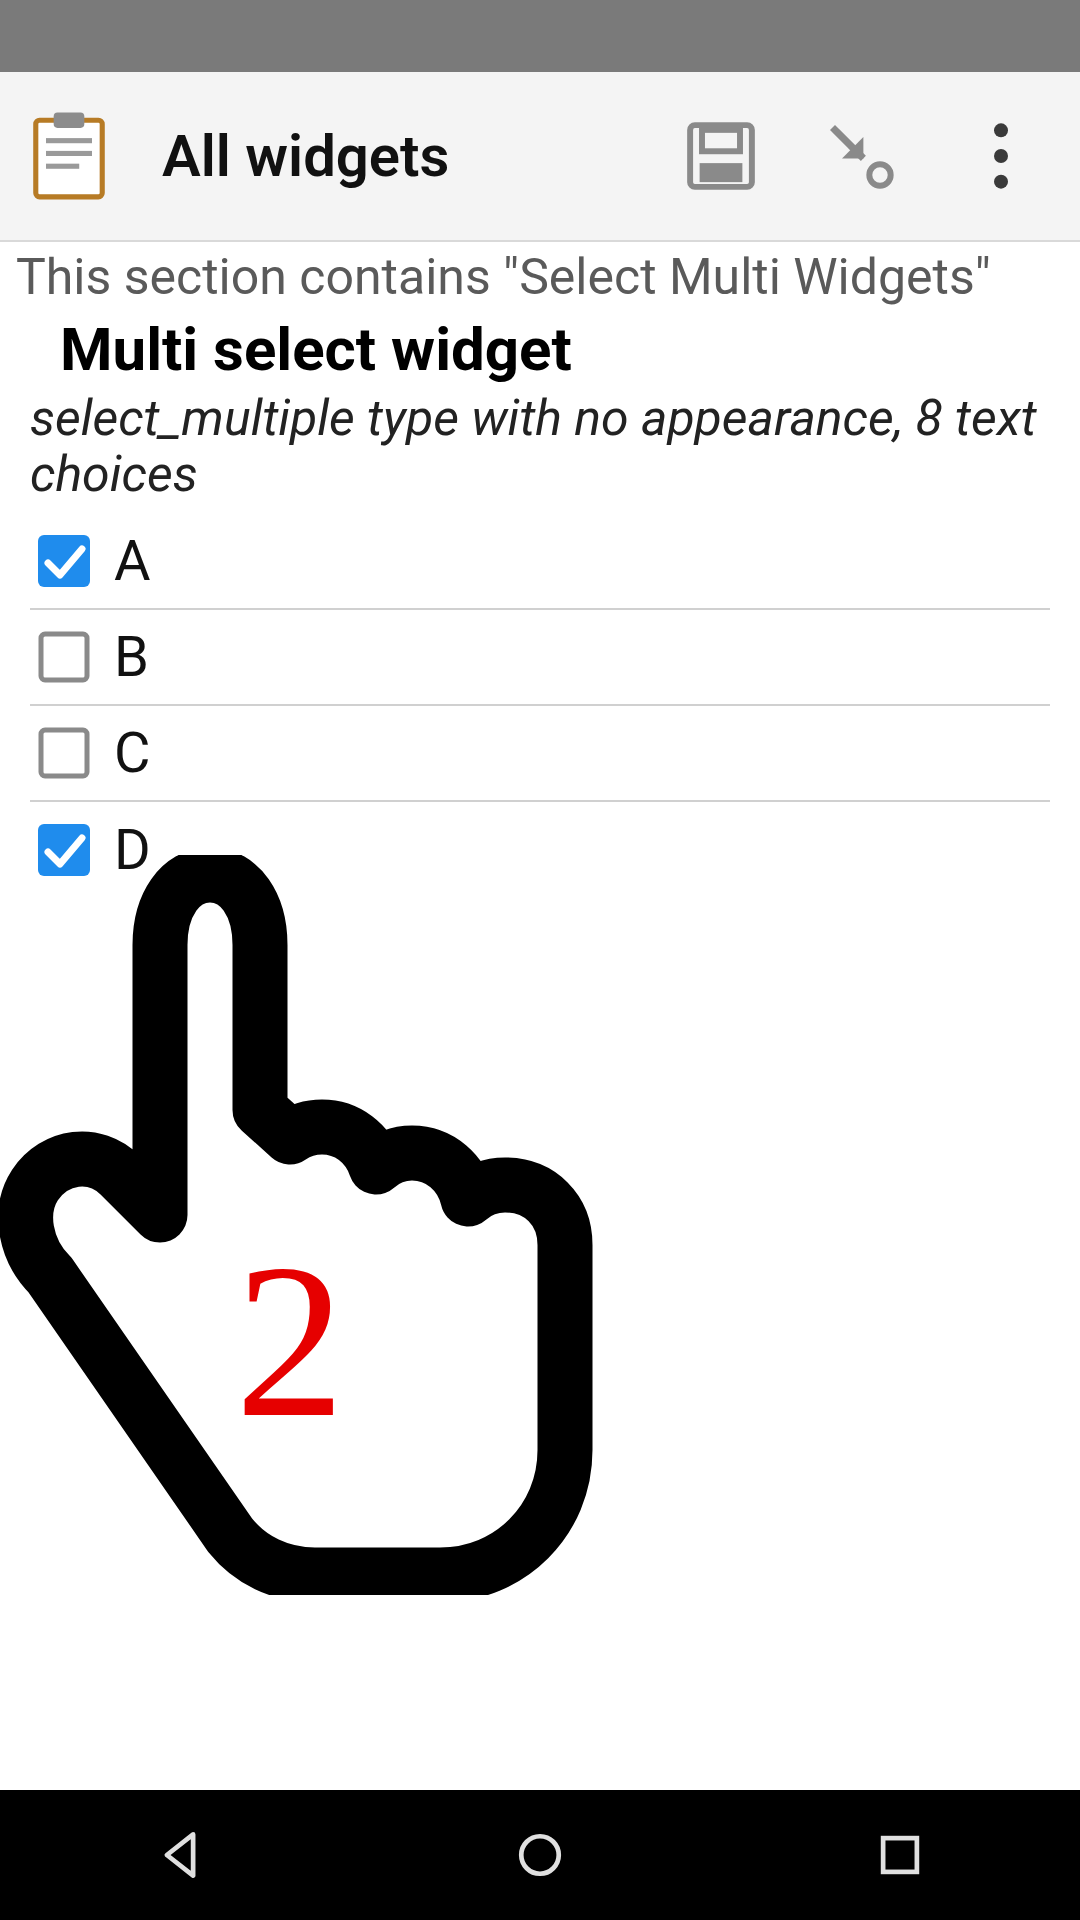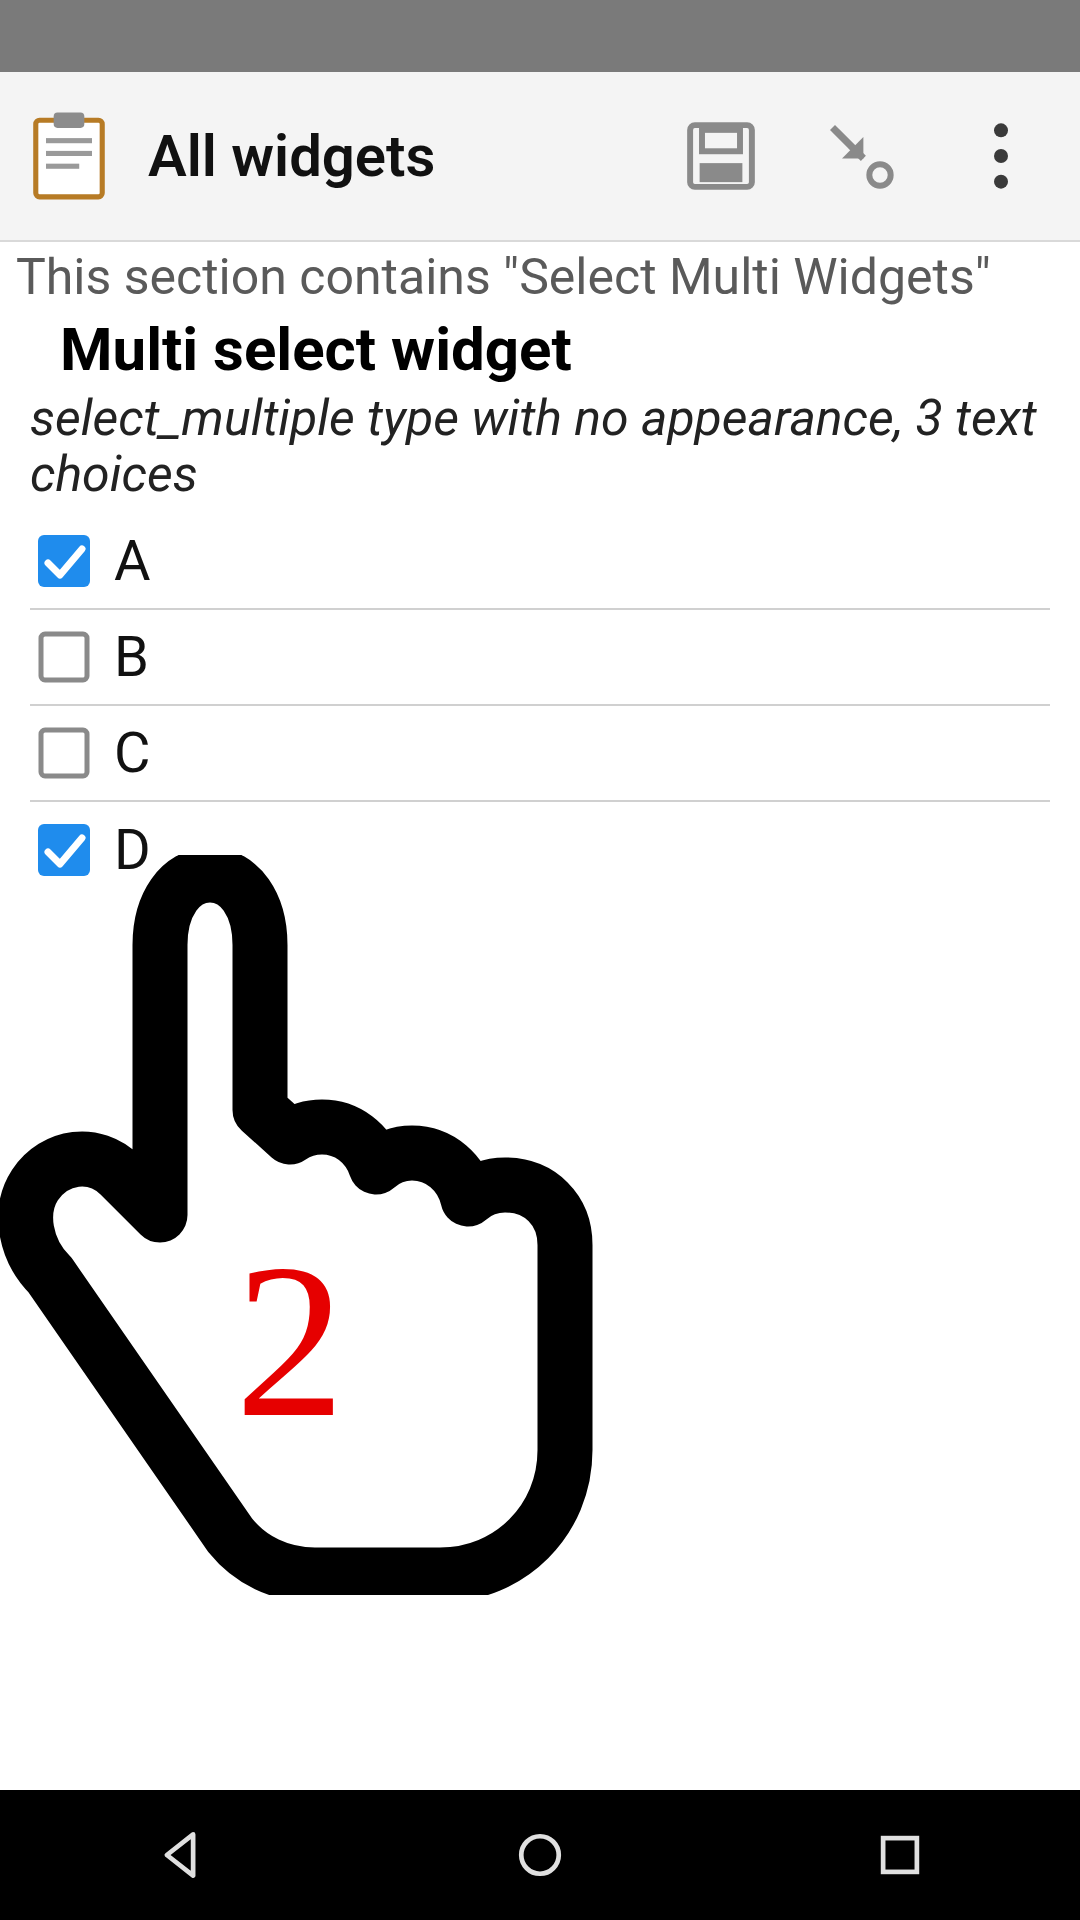--- a/index.html
+++ b/index.html
@@ -30,21 +30,21 @@
     width: 90px;
     height: 100px;
     display: flex;
     align-items: center;
     justify-content: center;
   }
   .header .title {
     font-size: 58px;
     font-weight: 600;
     color: #111;
-    margin-left: 34px;
+    margin-left: 48px;
     flex: 0 0 auto;
   }
   .header .spacer { flex: 1 1 auto; }
   .header .action {
     width: 110px;
     height: 110px;
     display: flex;
     align-items: center;
     justify-content: center;
     margin-left: 30px;
@@ -180,21 +180,21 @@
     <svg viewBox="0 0 24 64" width="28" height="76">
       <circle cx="12" cy="10" r="6" fill="#3a3a3a"></circle>
       <circle cx="12" cy="32" r="6" fill="#3a3a3a"></circle>
       <circle cx="12" cy="54" r="6" fill="#3a3a3a"></circle>
     </svg>
   </div>
 </div>
 
 <div class="section-caption">This section contains "Select Multi Widgets"</div>
 <div class="question-title">Multi select widget</div>
-<div class="question-hint">select_multiple type with no appearance, 3 text choices</div>
+<div class="question-hint">select_multiple type with no appearance, 8 text choices</div>
 
 <div class="choice-list">
 
   <div class="choice">
     <span class="cb">
       <svg viewBox="0 0 52 52">
           <rect x="0" y="0" width="52" height="52" rx="6" fill="#1f8ced"></rect>
           <path d="M10 28 L22 40 L44 14" stroke="#fff" stroke-width="7" fill="none" stroke-linecap="round" stroke-linejoin="round"></path>
         </svg>
     </span>

